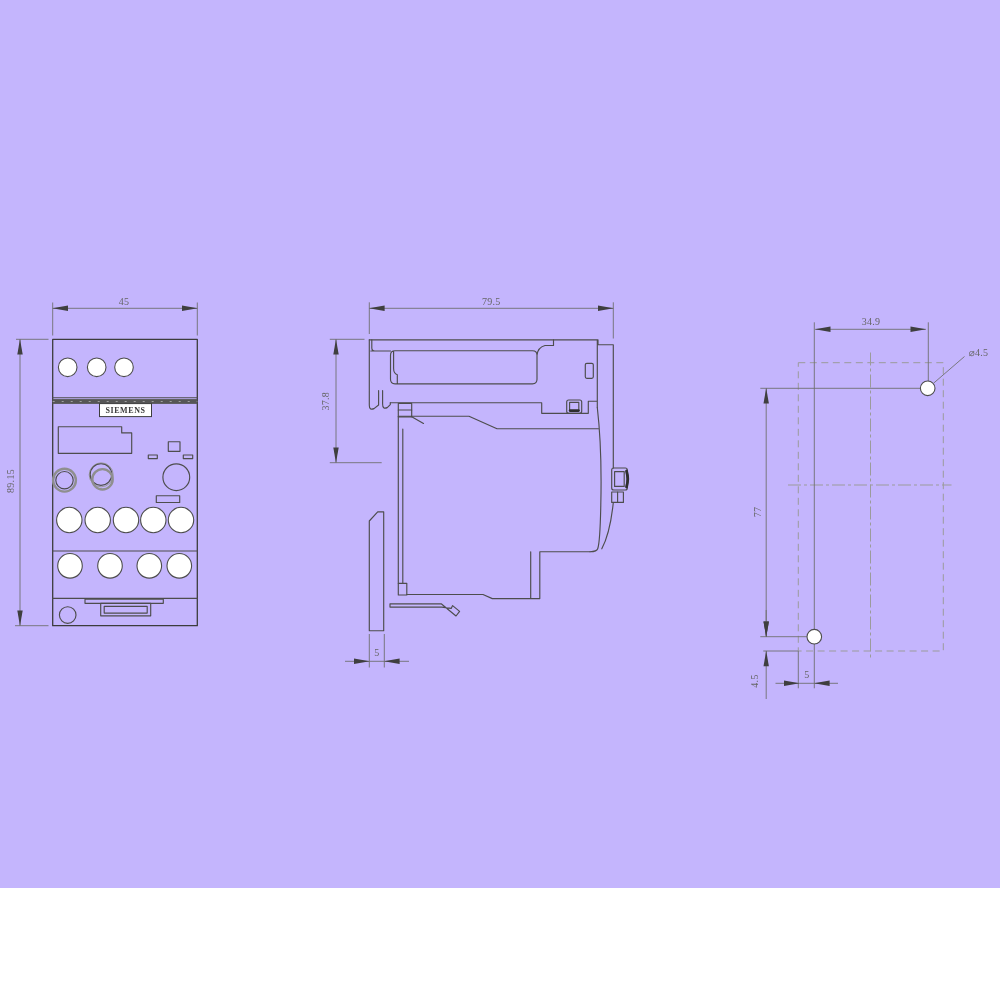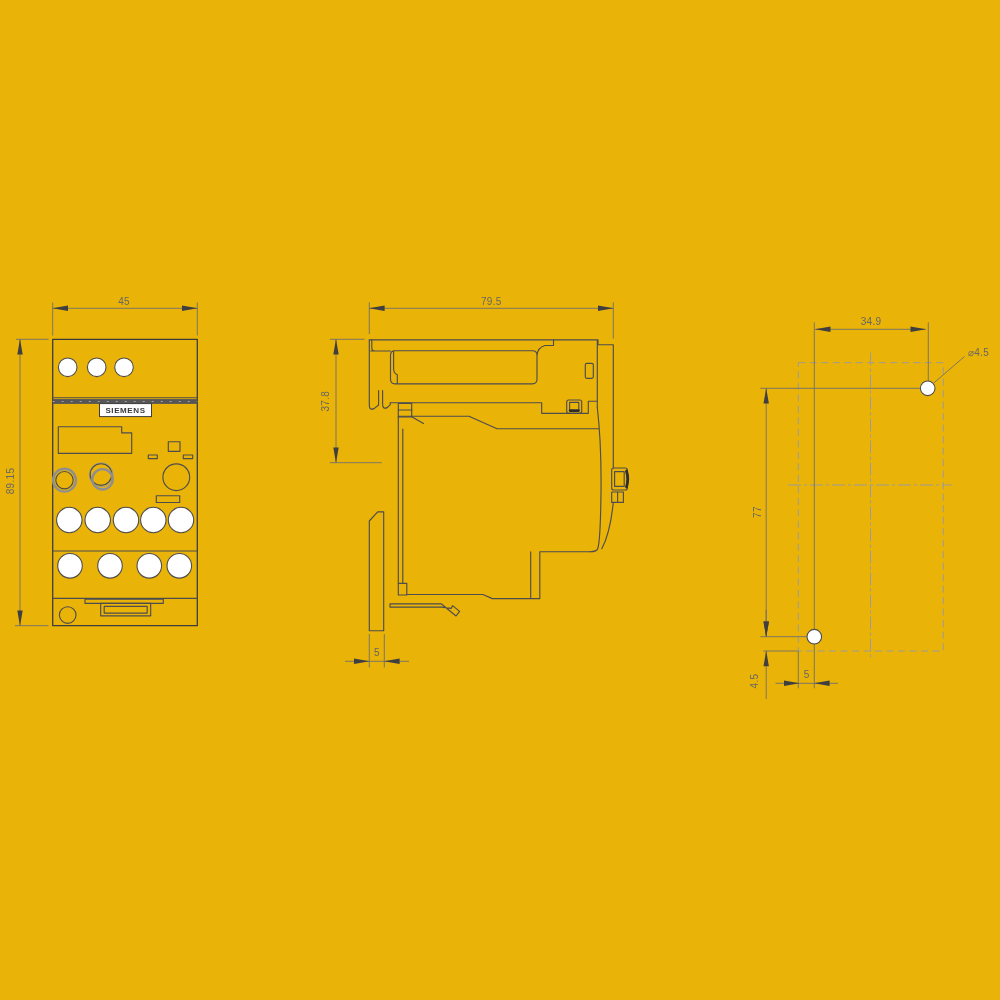--- a/index.html
+++ b/index.html
@@ -1,16 +1,16 @@
 <!DOCTYPE html>
 <html><head>
 <meta charset="utf-8">
 <style>
   html,body{margin:0;padding:0;background:#fff;}
-  #canvas{width:1000px;height:1000px;background:#eab308;position:relative;font-family:Liberation Sans, sans-serif;}
+  #canvas{width:1000px;height:888px;background:#c4b5fd;position:relative;font-family:Liberation Serif, serif;}
   svg{display:block;}
   .part{fill:none;stroke:#4d4d4d;stroke-width:1.15;stroke-linecap:round;stroke-linejoin:round;}
   .part-thick{fill:none;stroke:#3c3c3c;stroke-width:1.3;stroke-linejoin:round;}
   .hole{fill:#ffffff;stroke:#4d4d4d;stroke-width:1.1;}
   .dim{fill:none;stroke:#707070;stroke-width:0.9;stroke-linecap:butt;}
   .dimtext{font-size:10px;fill:#666;letter-spacing:0.3px;}
   .dashed{fill:none;stroke:#9b9b9b;stroke-width:1;stroke-dasharray:7 4.5;}
   .dashdot{fill:none;stroke:#9b9b9b;stroke-width:1;stroke-dasharray:13 3 3 3;}
   .band{fill:#565656;stroke:none;}
   .bandtex{fill:none;stroke:#ffffff;stroke-width:0.8;stroke-dasharray:2 7;opacity:.55;}

